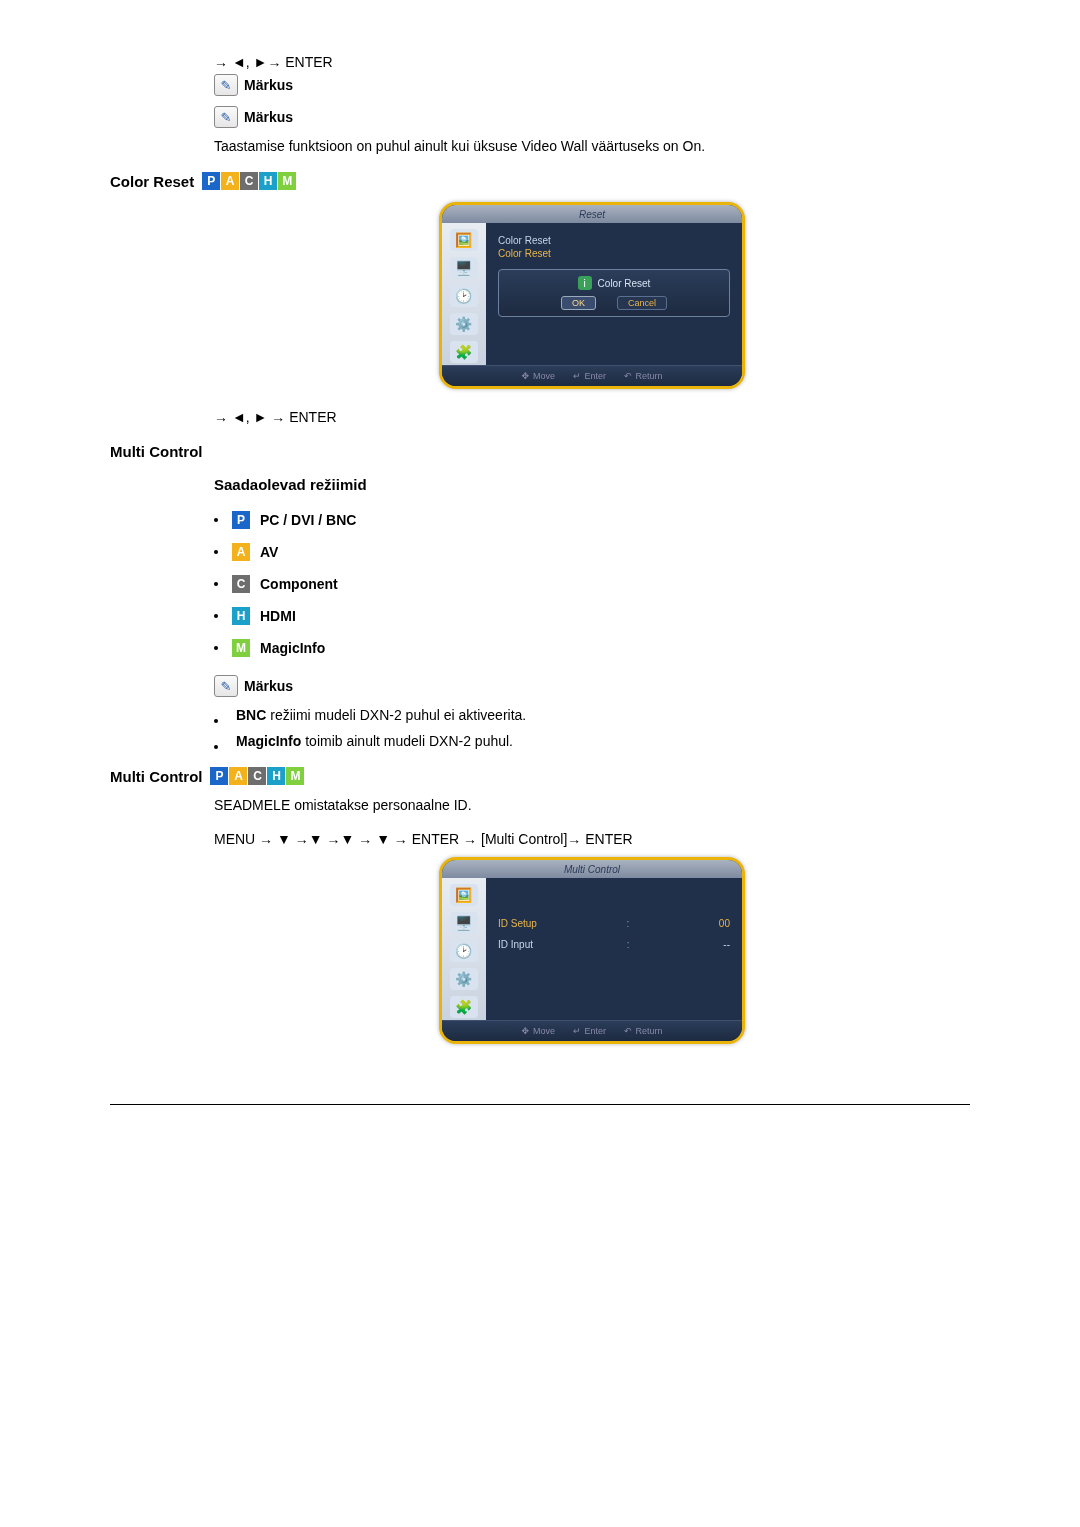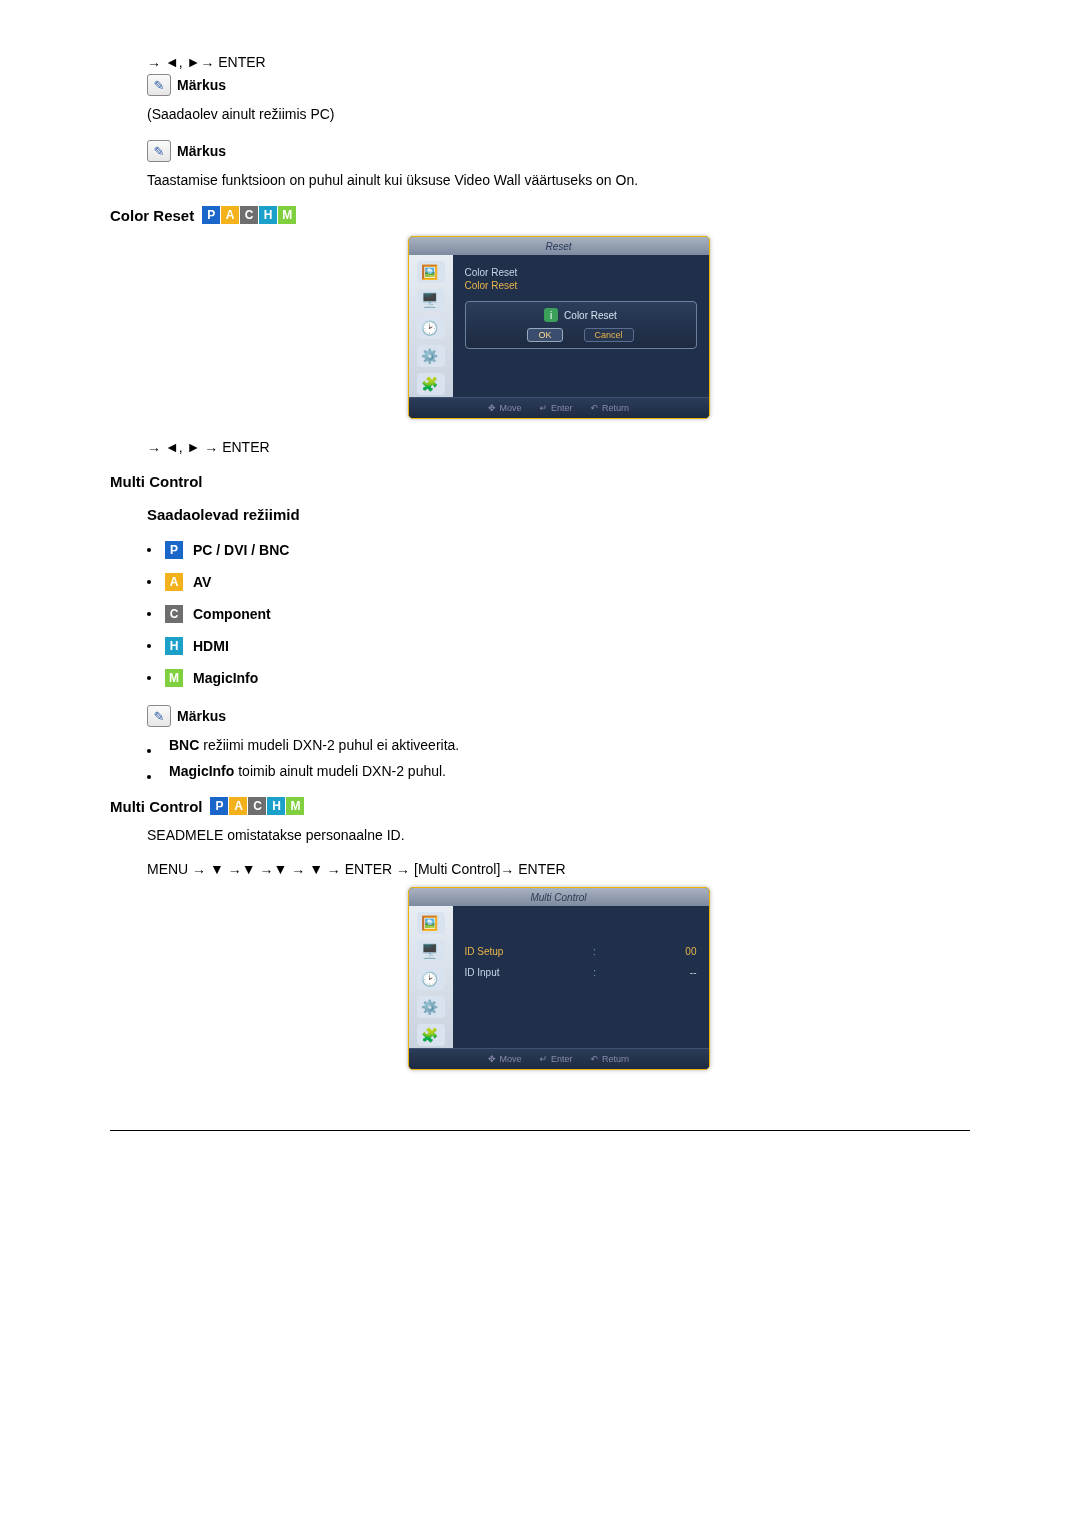--- a/index.html
+++ b/index.html
@@ -17,21 +17,21 @@
     box-sizing: border-box;
   }
   .hdr {
     text-align: center;
     font-size: 14px;
     padding-bottom: 6px;
     border-bottom: 1px solid #000;
     margin-bottom: 50px;
   }
   .content-indent {
-    margin-left: 37px;
+    margin-left: 104px;
   }
   .nav-line {
     font-size: 14px;
     margin: 4px 0;
   }
   .note-row {
     display: flex;
     align-items: center;
     gap: 6px;
     margin: 4px 0 10px 0;
@@ -105,22 +105,22 @@
   .p-bg { background:#1b66c9; }
   .a-bg { background:#f3b21b; }
   .c-bg { background:#6e6e6e; }
   .h-bg { background:#1aa0c9; }
   .m-bg { background:#7fcf3f; }
 
   
   .osd-wrap {
     width: 300px;
     margin: 10px auto 20px auto;
-    border: 1px solid #eab308; 
-    border-radius: 5px;
+    border: 3px solid #eab308; 
+    border-radius: 17px;
     overflow: hidden;
     background: #20304a;
     box-shadow: 0 0 4px rgba(0,0,0,.3);
   }
   .osd-titlebar {
     height: 18px;
     background: linear-gradient(#a9b2c0,#7e8aa0);
     display:flex;align-items:center;justify-content:center;
     color:#2b3a58; font-size:10px; font-style: italic;
   }
@@ -195,21 +195,20 @@
 
 <div class="page">
 
 
   <div class="content-indent">
     <div class="nav-line">→ ◄, ►→ ENTER</div>
     <div class="note-row">
       <span class="note-icon">✎</span>
       <span class="note-label">Märkus</span>
     </div>
-    <div class="para">(Saadaolev ainult režiimis PC)</div>
     <div class="note-row">
       <span class="note-icon">✎</span>
       <span class="note-label">Märkus</span>
     </div>
     <div class="para">
       <span>Taastamise funktsioon on puhul ainult kui üksuse Video Wall väärtuseks on On.</span>
     </div>
   </div>
 
   <div class="section-title">

